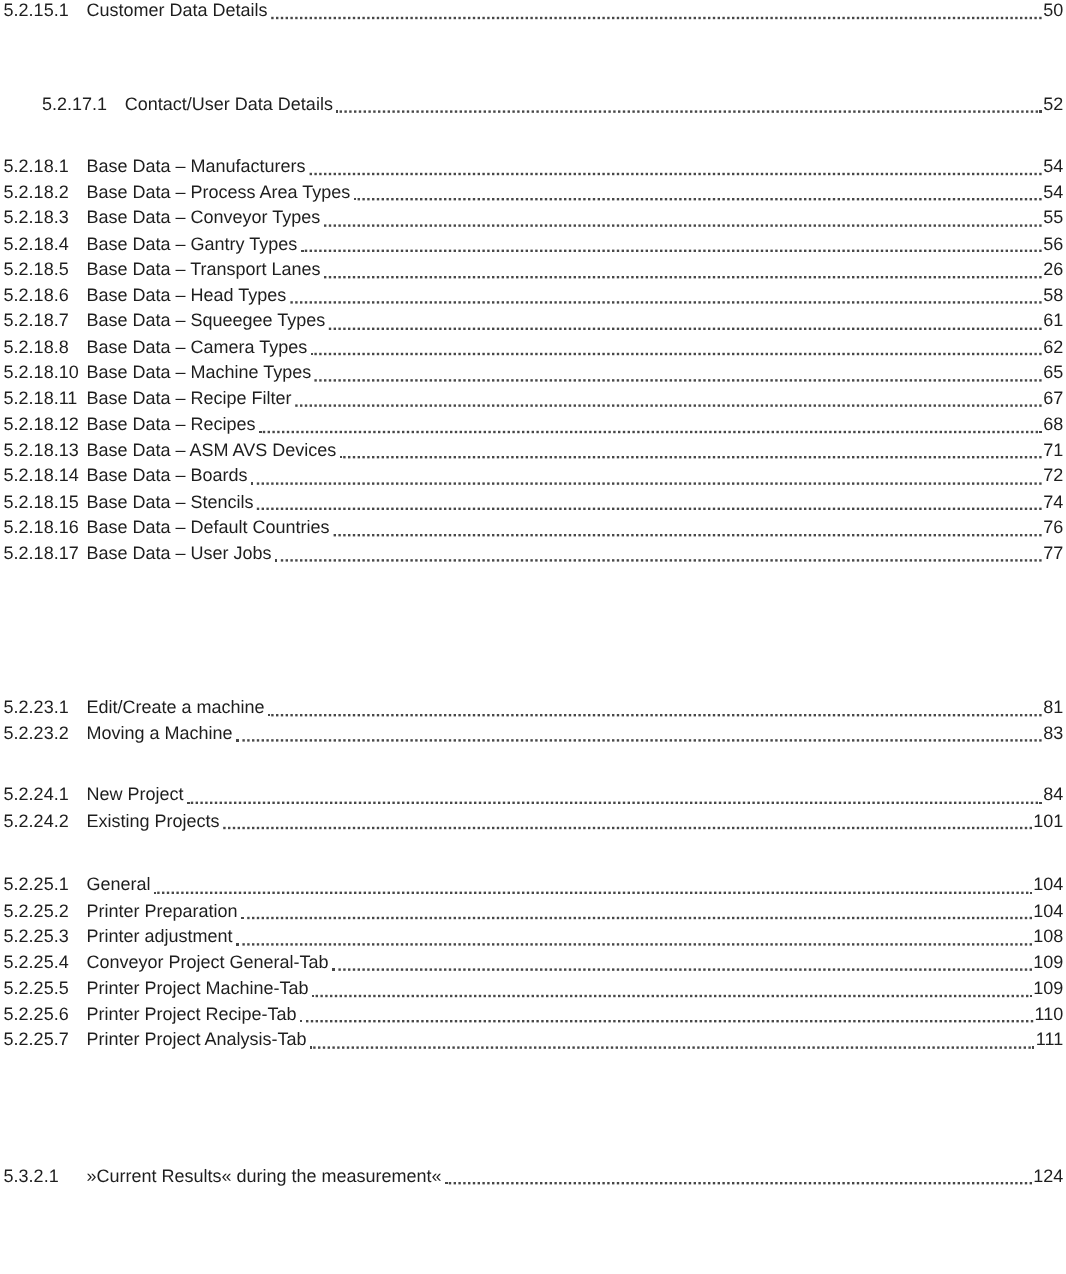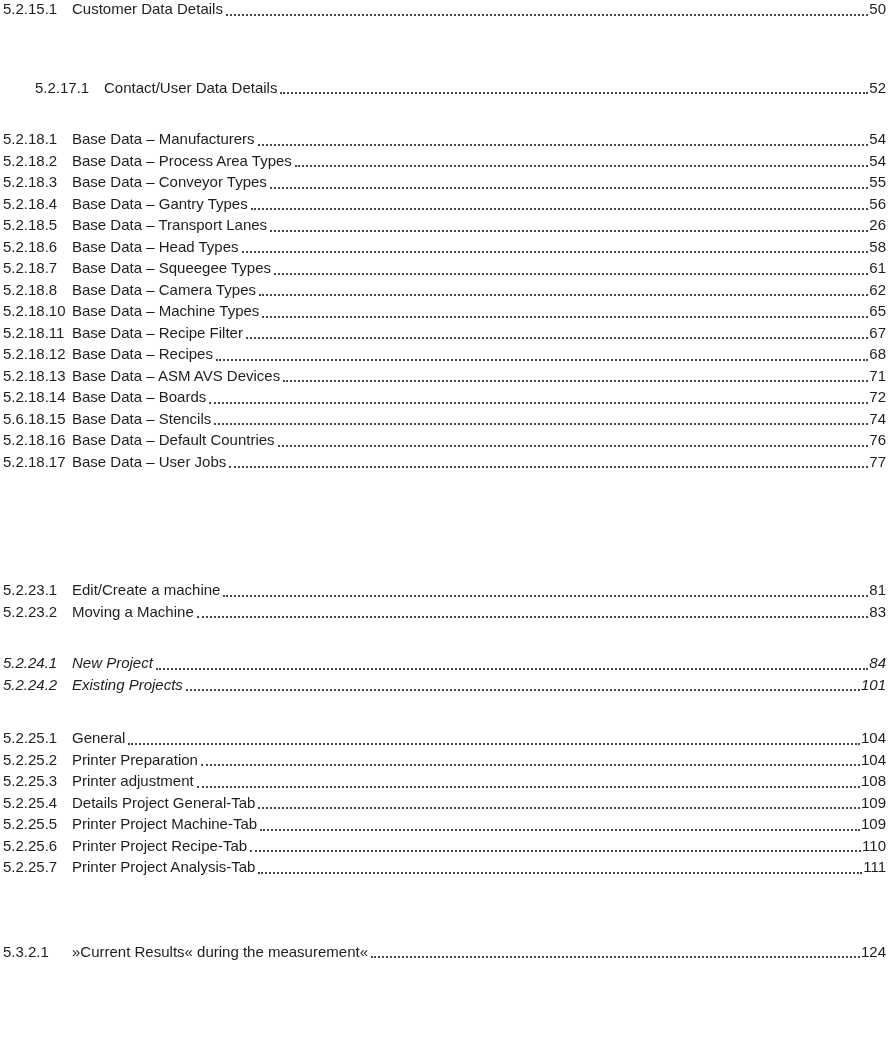--- a/index.html
+++ b/index.html
@@ -25,23 +25,23 @@
     width: 888px;
     height: 1062px;
     padding: 0 2px 0 3px;
   }
   .toc-group { margin: 0; }
   
   .toc-group:nth-child(1) { margin-top: -2px; }
   .toc-group:nth-child(2) { margin-top: 57px; margin-left: 32px; }
   .toc-group:nth-child(3) { margin-top: 30px; }
   .toc-group:nth-child(4) { margin-top: 107px; }
-  .toc-group:nth-child(5) { margin-top: 30px; font-style: italic; }
+  .toc-group:nth-child(5) { margin-top: 30px; }
   .toc-group:nth-child(6) { margin-top: 32px; }
-  .toc-group:nth-child(7) { margin-top: 63px; }
+  .toc-group:nth-child(7) { margin-top: 92px; }
   .toc-row {
     display: flex;
     align-items: baseline;
     height: 21.5px;
     line-height: 21.5px;
     white-space: nowrap;
     cursor: pointer;
   }
   .toc-num {
     flex: 0 0 auto;
@@ -157,21 +157,21 @@
     <span class="toc-leader"></span>
     <span class="toc-pagenum">71</span>
   </div>
       <div class="toc-row">
     <span class="toc-num">5.2.18.14</span>
     <span class="toc-title">Base Data – Boards</span>
     <span class="toc-leader"></span>
     <span class="toc-pagenum">72</span>
   </div>
       <div class="toc-row">
-    <span class="toc-num">5.6.18.15</span>
+    <span class="toc-num">5.2.18.15</span>
     <span class="toc-title">Base Data – Stencils</span>
     <span class="toc-leader"></span>
     <span class="toc-pagenum">74</span>
   </div>
       <div class="toc-row">
     <span class="toc-num">5.2.18.16</span>
     <span class="toc-title">Base Data – Default Countries</span>
     <span class="toc-leader"></span>
     <span class="toc-pagenum">76</span>
   </div>
@@ -224,21 +224,21 @@
     <span class="toc-pagenum">104</span>
   </div>
       <div class="toc-row">
     <span class="toc-num">5.2.25.3</span>
     <span class="toc-title">Printer adjustment</span>
     <span class="toc-leader"></span>
     <span class="toc-pagenum">108</span>
   </div>
       <div class="toc-row">
     <span class="toc-num">5.2.25.4</span>
-    <span class="toc-title">Details Project General-Tab</span>
+    <span class="toc-title">Conveyor Project General-Tab</span>
     <span class="toc-leader"></span>
     <span class="toc-pagenum">109</span>
   </div>
       <div class="toc-row">
     <span class="toc-num">5.2.25.5</span>
     <span class="toc-title">Printer Project Machine-Tab</span>
     <span class="toc-leader"></span>
     <span class="toc-pagenum">109</span>
   </div>
       <div class="toc-row">

